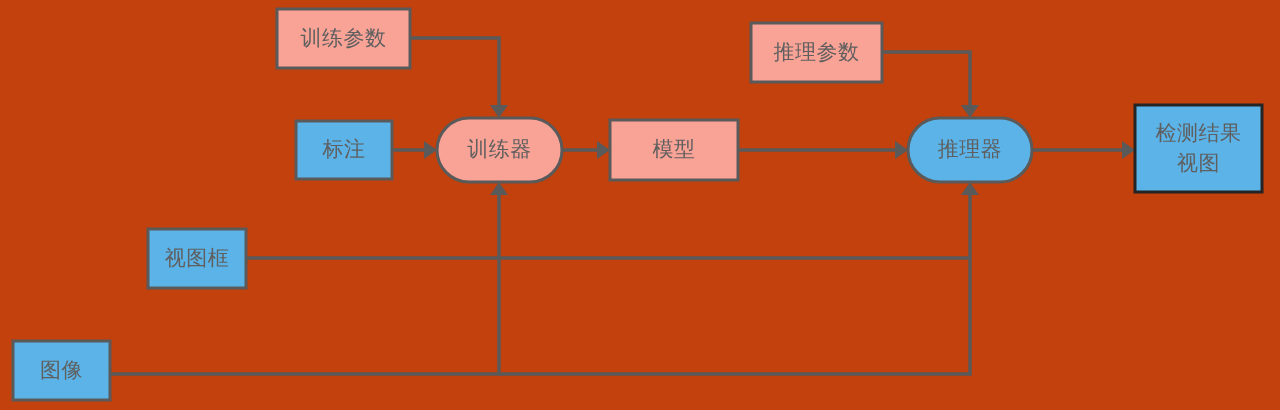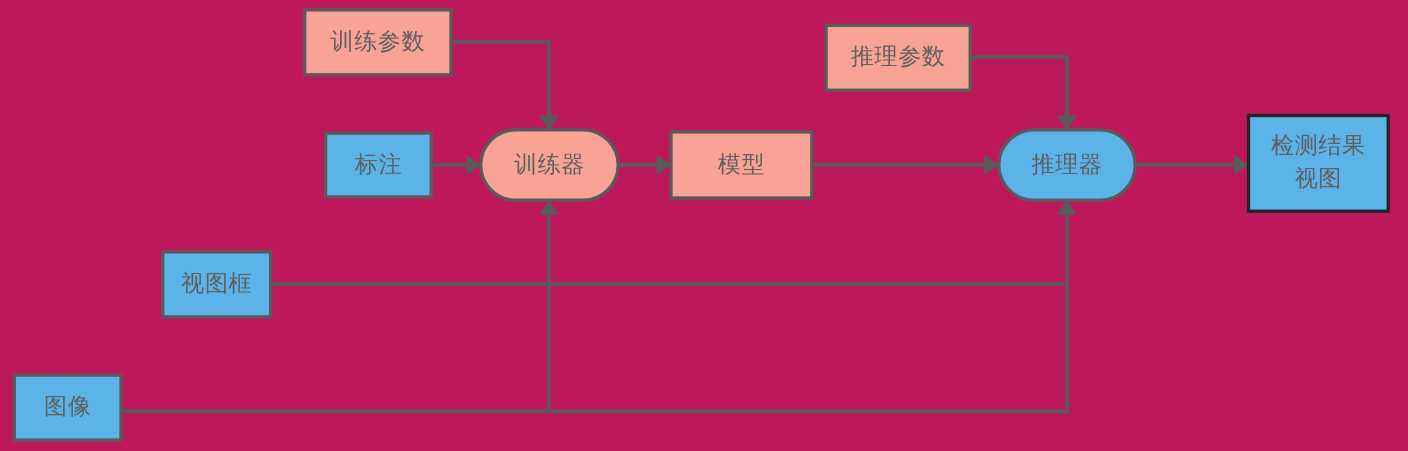--- a/index.html
+++ b/index.html
@@ -5,21 +5,21 @@
 <style>
   html, body {
     margin: 0;
     padding: 0;
     background: #ffffff;
   }
   #diagram-root {
     position: relative;
     width: 1280px;
     height: 410px;
-    background: #be185d;
+    background: #c2410c;
     font-family: "DejaVu Sans", "Liberation Sans", sans-serif;
     overflow: hidden;
   }
   svg#flow-svg {
     display: block;
     width: 1280px;
     height: 410px;
   }
   .node-shape {
     stroke-width: 3;

